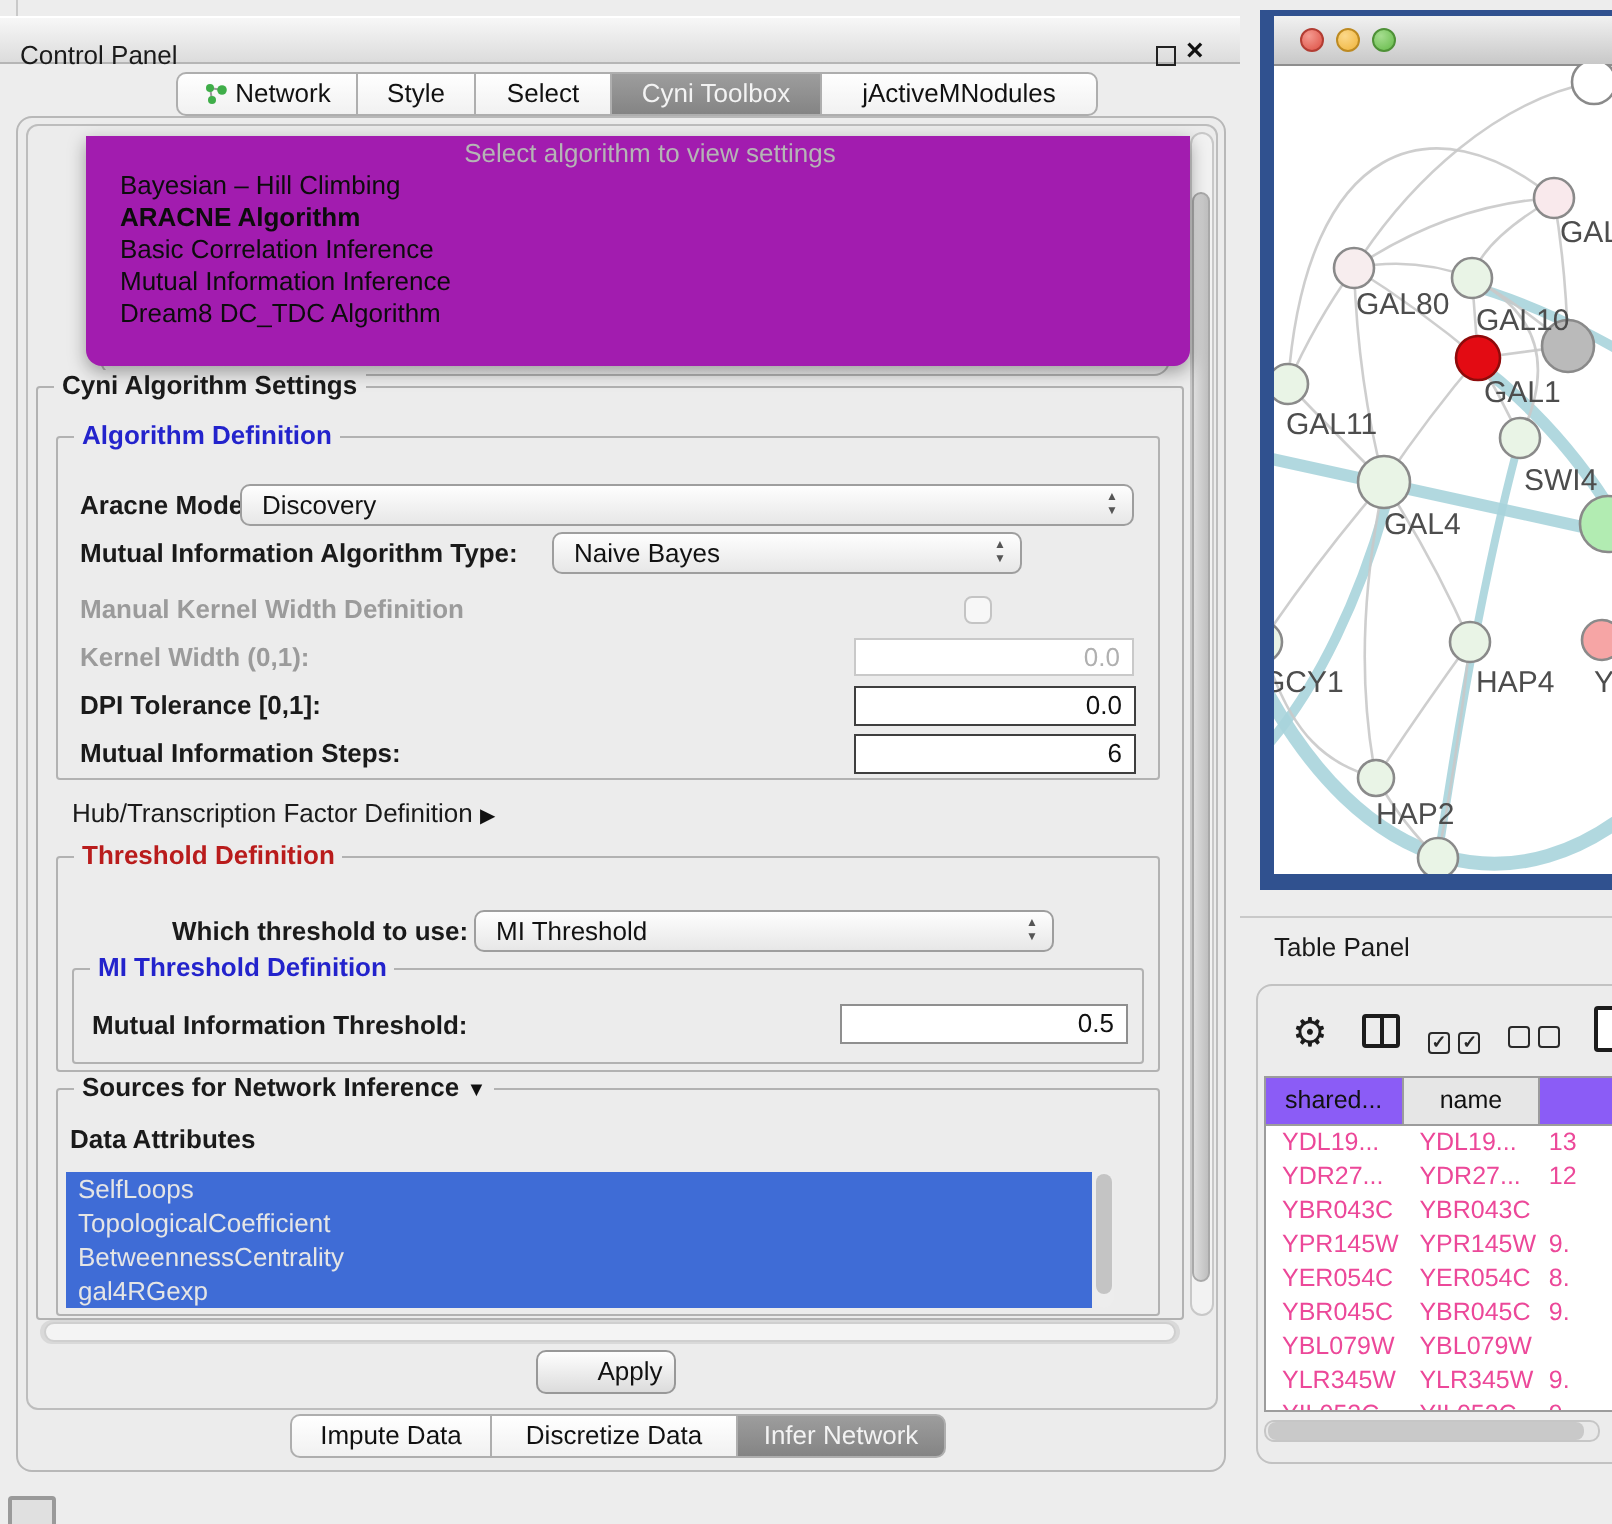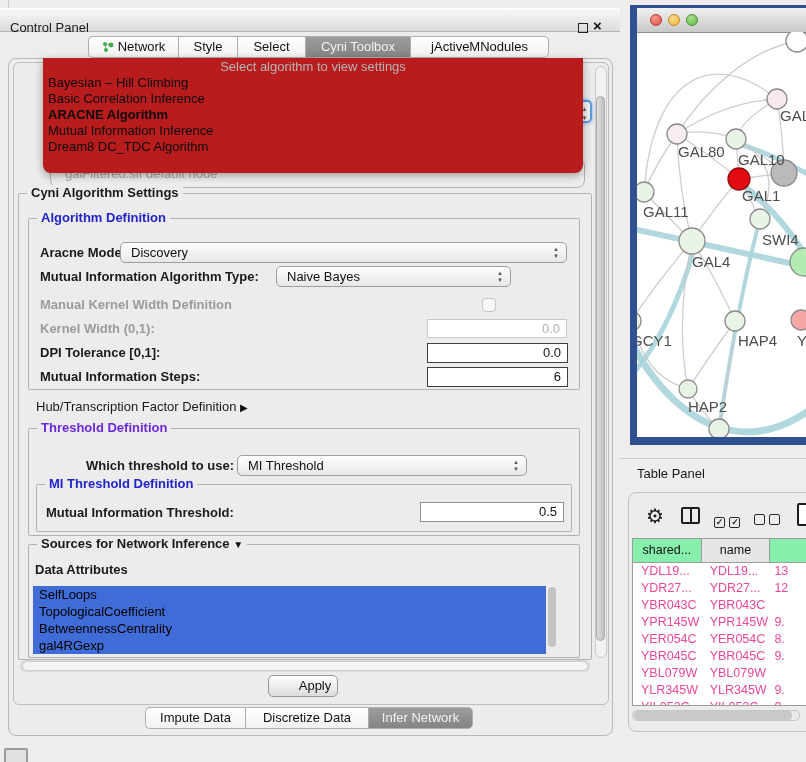--- a/index.html
+++ b/index.html
@@ -28,39 +28,39 @@
        box-shadow:0 0 4px #7ab0e8;background:#f2f2f2;font-size:6px;color:#555;text-align:center;line-height:9px;padding-top:3px;box-sizing:border-box;}
   
   .vtrack{left:595px;top:66px;width:12px;height:592px;background:#f2f2f2;border:1px solid #c8c8c8;border-radius:6px;box-sizing:border-box;}
   .vthumb{left:596px;top:96px;width:9px;height:545px;background:linear-gradient(90deg,#dedede,#bfbfbf);border:1px solid #a9a9a9;border-radius:5px;box-sizing:border-box;}
   .hscroll{left:20px;top:660px;width:570px;height:12px;background:#d9d9d9;border-radius:6px;}
   .hthumb{left:22px;top:661px;width:566px;height:10px;background:#f4f4f4;border:1px solid #cfcfcf;border-radius:5px;box-sizing:border-box;}
   
   .fs{border:1px solid #b2b2b2;border-radius:2px;font-weight:bold;}
   .legend{position:absolute;top:-9px;left:8px;background:#ececec;padding:0 4px;font-size:13px;color:#1a1a1a;white-space:nowrap;}
   .legend.blue{color:#2323cc;}
-  .legend.green{color:#6d28d9;}
+  .legend.green{color:#b91c1c;}
   .lbl{font-size:13px;font-weight:bold;color:#1a1a1a;white-space:nowrap;}
   .lbl.dis{color:#9b9b9b;}
   .combo{box-sizing:border-box;height:21px;border:1px solid #9e9e9e;border-radius:5px;background:linear-gradient(#fefefe,#e7e7e7);
        font-size:13px;line-height:19px;padding-left:10px;color:#111;}
   .stepper{position:absolute;right:7px;top:3px;font-size:6px;color:#555;line-height:7px;text-align:center;}
   .field{box-sizing:border-box;height:19px;background:#fff;border:1px solid #c9c9c9;font-size:13px;line-height:17px;
        text-align:right;padding-right:6px;color:#111;}
   .field.dark{border:1.5px solid #3f3f3f;height:20px;}
   .field.mid{border:1px solid #8f8f8f;height:20px;}
   .field.dis{color:#b0b0b0;}
   .checkbox{box-sizing:border-box;width:14px;height:14px;border:1.5px solid #c4c4c4;border-radius:4px;background:#f7f7f7;}
   .tri{font-size:10px;color:#111;}
-  .attr-item{height:17px;line-height:17px;font-size:13px;color:#000000;padding-left:6px;}
+  .attr-item{height:17px;line-height:17px;font-size:13px;color:#e5e5e5;padding-left:6px;}
   .apply{left:268px;top:675px;width:70px;height:22px;border:1px solid #989898;border-radius:5px;
        background:linear-gradient(#fefefe,#dcdcdc);font-size:13px;text-align:center;line-height:20px;color:#111;box-sizing:border-box;padding-left:24px;}
   
-  .popup{left:43px;top:58px;width:540px;height:115px;background:#b91c1c;border-radius:0 0 8px 8px;
-       box-shadow:0 3px 9px rgba(0,0,0,.35);z-index:50;overflow:hidden;}
+  .popup{left:43px;top:68px;width:540px;height:115px;background:#a21caf;border-radius:0 0 8px 8px;
+       box-shadow:0 3px 9px rgba(0,0,0,.35);z-index:50;overflow:hidden;padding-left:12px;}
   .algo-ph{height:17px;line-height:17px;text-align:center;color:#b5b5b5;font-size:13px;}
   .algo-item{height:16px;line-height:16px;padding-left:5px;font-size:13px;color:#0c0c0c;}
   .algo-item.bold{font-weight:bold;}
   
   .btabs{left:145px;top:707px;height:23px;display:flex;z-index:5;}
   
   .net-win{left:630px;top:5px;width:200px;height:440px;background:#fff;box-sizing:border-box;
        border-left:7px solid #30518f;border-top:3px solid #30518f;border-bottom:8px solid #30518f;}
   .mac-bar{position:absolute;left:0;top:0;right:0;height:24px;background:linear-gradient(#f1f1f1,#c8c8c8);border-bottom:1px solid #8e8e8e;}
   .tl{position:absolute;top:6px;width:12px;height:12px;border-radius:50%;box-sizing:border-box;}
@@ -73,21 +73,21 @@
   .tbl-win{left:628px;top:492px;width:190px;height:240px;background:#ececec;border:1px solid #c2c2c2;border-radius:8px;box-sizing:border-box;}
   .gear{left:646px;top:504px;font-size:20px;color:#1c1c1c;}
   .split-ico{left:681px;top:507px;width:19px;height:17px;border:2px solid #1c1c1c;border-radius:2px;box-sizing:border-box;}
   .split-ico:before{content:"";position:absolute;left:6.5px;top:0;width:2px;height:13px;background:#1c1c1c;}
   .cb{width:11px;height:11px;border:1.5px solid #2a2a2a;border-radius:2px;box-sizing:border-box;display:inline-block;
       font-size:9px;line-height:8px;text-align:center;color:#2a2a2a;font-weight:bold;}
   .doc-ico{left:797px;top:503px;width:16px;height:23px;border:2px solid #1c1c1c;border-radius:2px;box-sizing:border-box;background:#fff;}
   .tbl{left:632px;top:538px;width:176px;height:168px;overflow:hidden;background:#fff;border:1px solid #9c9c9c;box-sizing:border-box;}
   .thead{display:flex;height:23px;border-bottom:1px solid #9c9c9c;}
   .th{box-sizing:border-box;font-size:12.5px;line-height:22px;text-align:center;color:#111;background:#e6e6e6;border-right:1px solid #9c9c9c;}
-  .th.hl{background:#86efac;}
+  .th.hl{background:#8b5cf6;}
   .th:nth-child(1){width:75px;}.th:nth-child(2){width:75px;}.th:nth-child(3){width:40px;}
   .tr{display:flex;height:17px;}
   .td{box-sizing:border-box;font-size:12.5px;line-height:17px;color:#ec4899;padding-left:8px;overflow:hidden;white-space:nowrap;}
   .td:nth-child(1){width:75px;}.td:nth-child(2){width:75px;}.td:nth-child(3){width:40px;padding-left:4px;}
   .tbl-hscroll{left:632px;top:710px;width:168px;height:11px;background:#e9e9e9;border:1px solid #c6c6c6;border-radius:5px;box-sizing:border-box;}
   .tbl-hthumb{left:634px;top:711px;width:158px;height:9px;background:#c9c9c9;border-radius:4px;}
   .corner-ico{left:4px;top:748px;width:24px;height:18px;border:2px solid #9a9a9a;background:#e0e0e0;border-radius:2px;box-sizing:border-box;}
   .topline{left:8px;top:0;width:1px;height:8px;background:#c9c9c9;}
 </style>
 </head>
@@ -191,22 +191,22 @@
 <div class="abs btabs">
   <div class="tab" style="width:100px"><span>Impute Data</span></div>
   <div class="tab" style="width:123px"><span>Discretize Data</span></div>
   <div class="tab sel" style="width:105px"><span>Infer Network</span></div>
 </div>
 
 <div class="abs popup">
   <div class="algo-ph">Select algorithm to view settings</div>
   <div id="algo-list">
       <div class="algo-item">Bayesian – Hill Climbing</div>
+      <div class="algo-item bold">ARACNE Algorithm</div>
       <div class="algo-item">Basic Correlation Inference</div>
-      <div class="algo-item bold">ARACNE Algorithm</div>
       <div class="algo-item">Mutual Information Inference</div>
       <div class="algo-item">Dream8 DC_TDC Algorithm</div>
     </div>
 </div>
 
 <div class="abs corner-ico"></div>
 
 <div class="abs net-win">
   <div class="mac-bar">
     <span class="tl r"></span>

